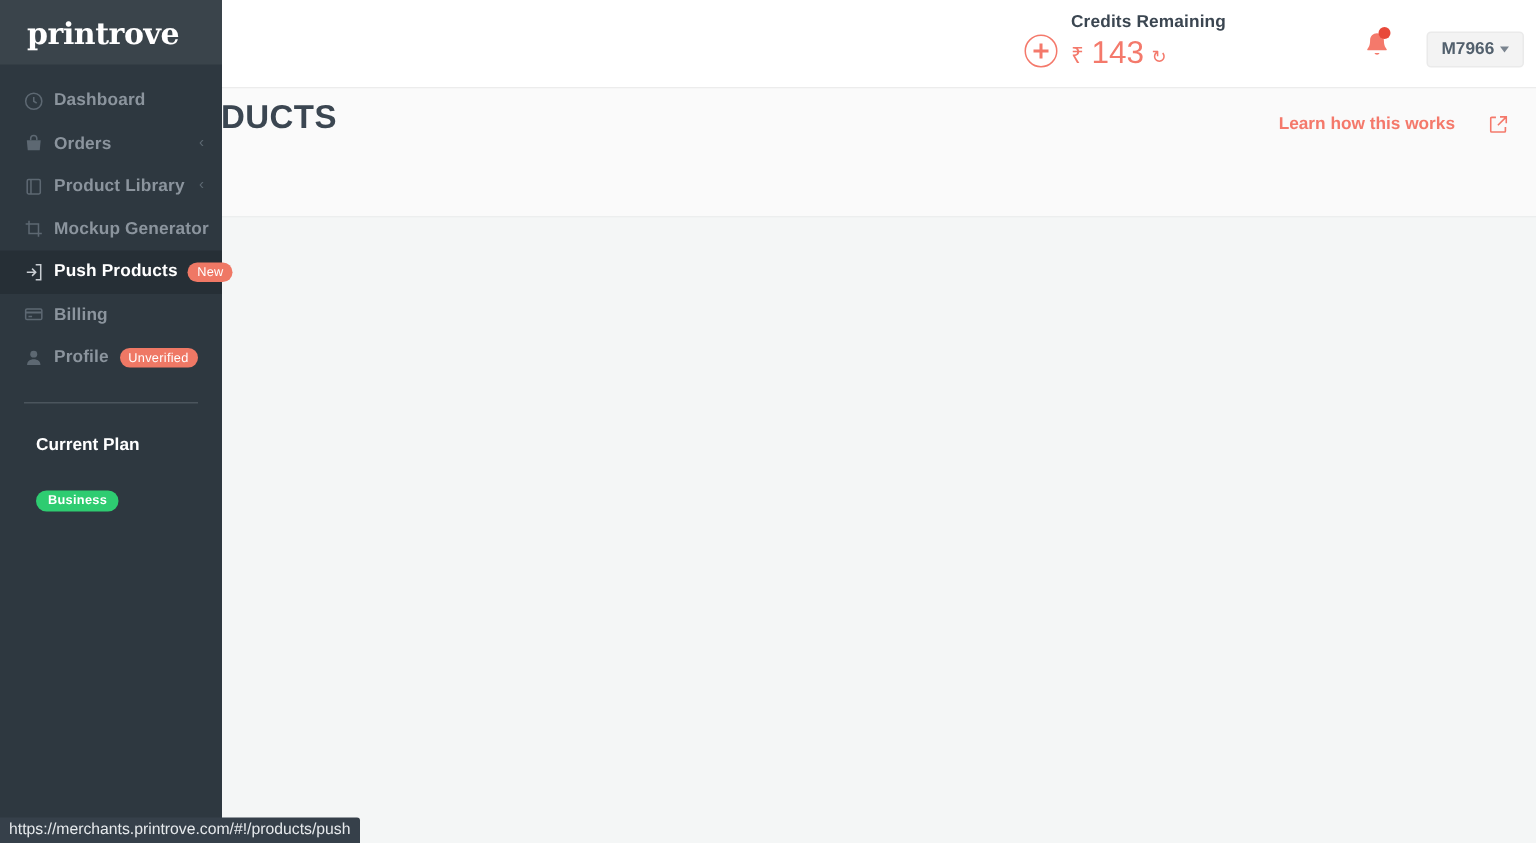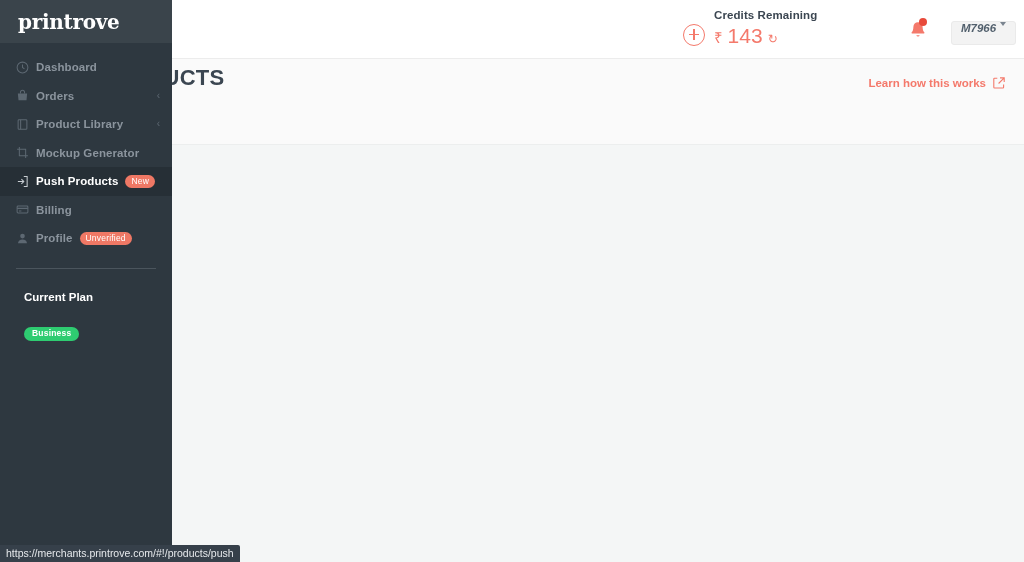--- a/index.html
+++ b/index.html
@@ -56,23 +56,22 @@
   .bell svg { display: block; }
   .bell-dot {
     position: absolute; left: 10px; top: -2px;
     width: 8px; height: 8px; border-radius: 50%; background: #e8493a;
   }
   .account-btn {
     position: absolute; left: 951px; top: 21px;
     height: 24px; padding: 0 9px;
     background: #f3f3f3; border: 1px solid #eaeaea; border-radius: 3px;
     font-size: 11.5px; color: #52606d; font-weight: bold;
-    display: flex; align-items: flex-start; gap: 4px;
+    display: flex; align-items: center; gap: 4px;
     cursor: pointer;
-    font-style: italic;
   }
   .caret-down {
     width: 0; height: 0; border-left: 3.5px solid transparent;
     border-right: 3.5px solid transparent; border-top: 4px solid #7a848f;
   }
 
   
   .page-head {
     position: absolute; left: 0; top: 59px; width: 1024px; height: 86px;
     background: #fafafa; border-bottom: 1px solid #eceeee;
@@ -82,21 +81,21 @@
     font-size: 22px; font-weight: bold; color: #3b4651;
     letter-spacing: .3px;
   }
   .page-sub {
     position: absolute; left: 30px; top: 29px;
     font-size: 11.5px; color: #9aa3ab; font-weight: bold;
   }
   .learn-link {
     position: absolute; right: 19px; top: 18px;
     font-size: 11.5px; color: #f4796b; font-weight: bold;
-    display: flex; align-items: center; gap: 7px; cursor: pointer;
+    display: flex; align-items: center; gap: 23px; cursor: pointer;
     text-decoration: none;
   }
   .ext-icon { display: block; }
 
   
   .card {
     position: absolute; left: 19px; top: 165px; width: 986px; height: 138px;
     background: #ffffff;
     box-shadow: 0 1px 2px rgba(0,0,0,.06);
   }
@@ -124,21 +123,21 @@
     position: absolute; left: 0; bottom: 0; width: 1024px; height: 32px;
     display: flex; align-items: center; justify-content: flex-end;
     padding-right: 20px;
     font-size: 10.5px; color: #9aa3ab;
   }
   .footer .heart { color: #f4796b; margin: 0 3px; }
   .footer .india { color: #f4796b; margin-left: 3px; }
 
   
   .sidebar {
-    position: absolute; left: 0; top: 0; width: 172px; height: 562px;
+    position: absolute; left: 0; top: 0; width: 148px; height: 562px;
     background: #2e3840; z-index: 20;
   }
   .logo-area {
     height: 43px; background: #3a444b;
     display: flex; align-items: center; padding-left: 18px;
   }
   .logo-text {
     color: #ffffff; font-size: 20px; font-weight: bold;
     font-family: "DejaVu Serif", serif; letter-spacing: -.3px;
   }

